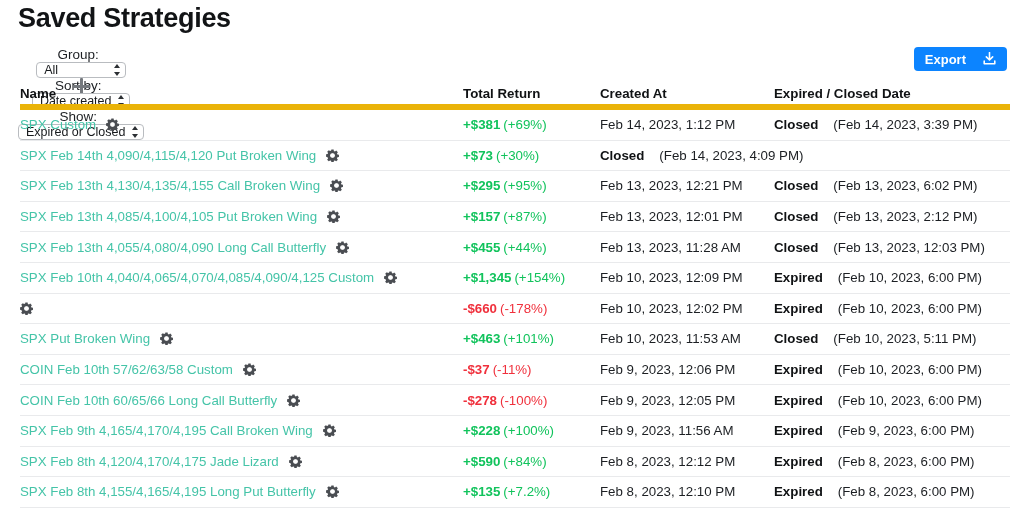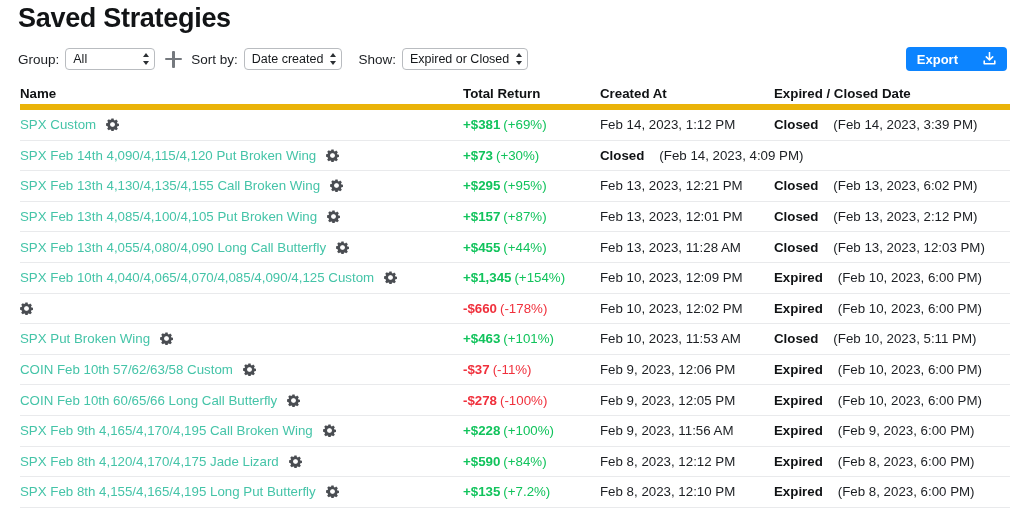--- a/index.html
+++ b/index.html
@@ -33,20 +33,21 @@
   }
 
   
   .toolbar {
     position: absolute;
     left: 18px;
     top: 47px;
     display: flex;
     align-items: center;
     height: 24px;
+    flex-direction: column;
   }
   .tb-label {
     font-size: 13.5px;
     color: #1c1f23;
     margin-right: 6px;
     white-space: nowrap;
   }
   .select {
     position: relative;
     display: inline-flex;
@@ -103,21 +104,21 @@
   
   .export-btn {
     position: absolute;
     right: 17px;
     top: 47px;
     height: 24px;
     background: #0c84ff;
     border-radius: 4px;
     display: flex;
     align-items: center;
-    gap: 25px;
+    gap: 17px;
     padding: 0 11px;
     cursor: pointer;
   }
   .export-btn .lbl {
     color: #ffffff;
     font-size: 13px;
     font-weight: bold;
     line-height: 1;
   }
   .dl-icon { width: 13px; height: 14px; display: block; }

